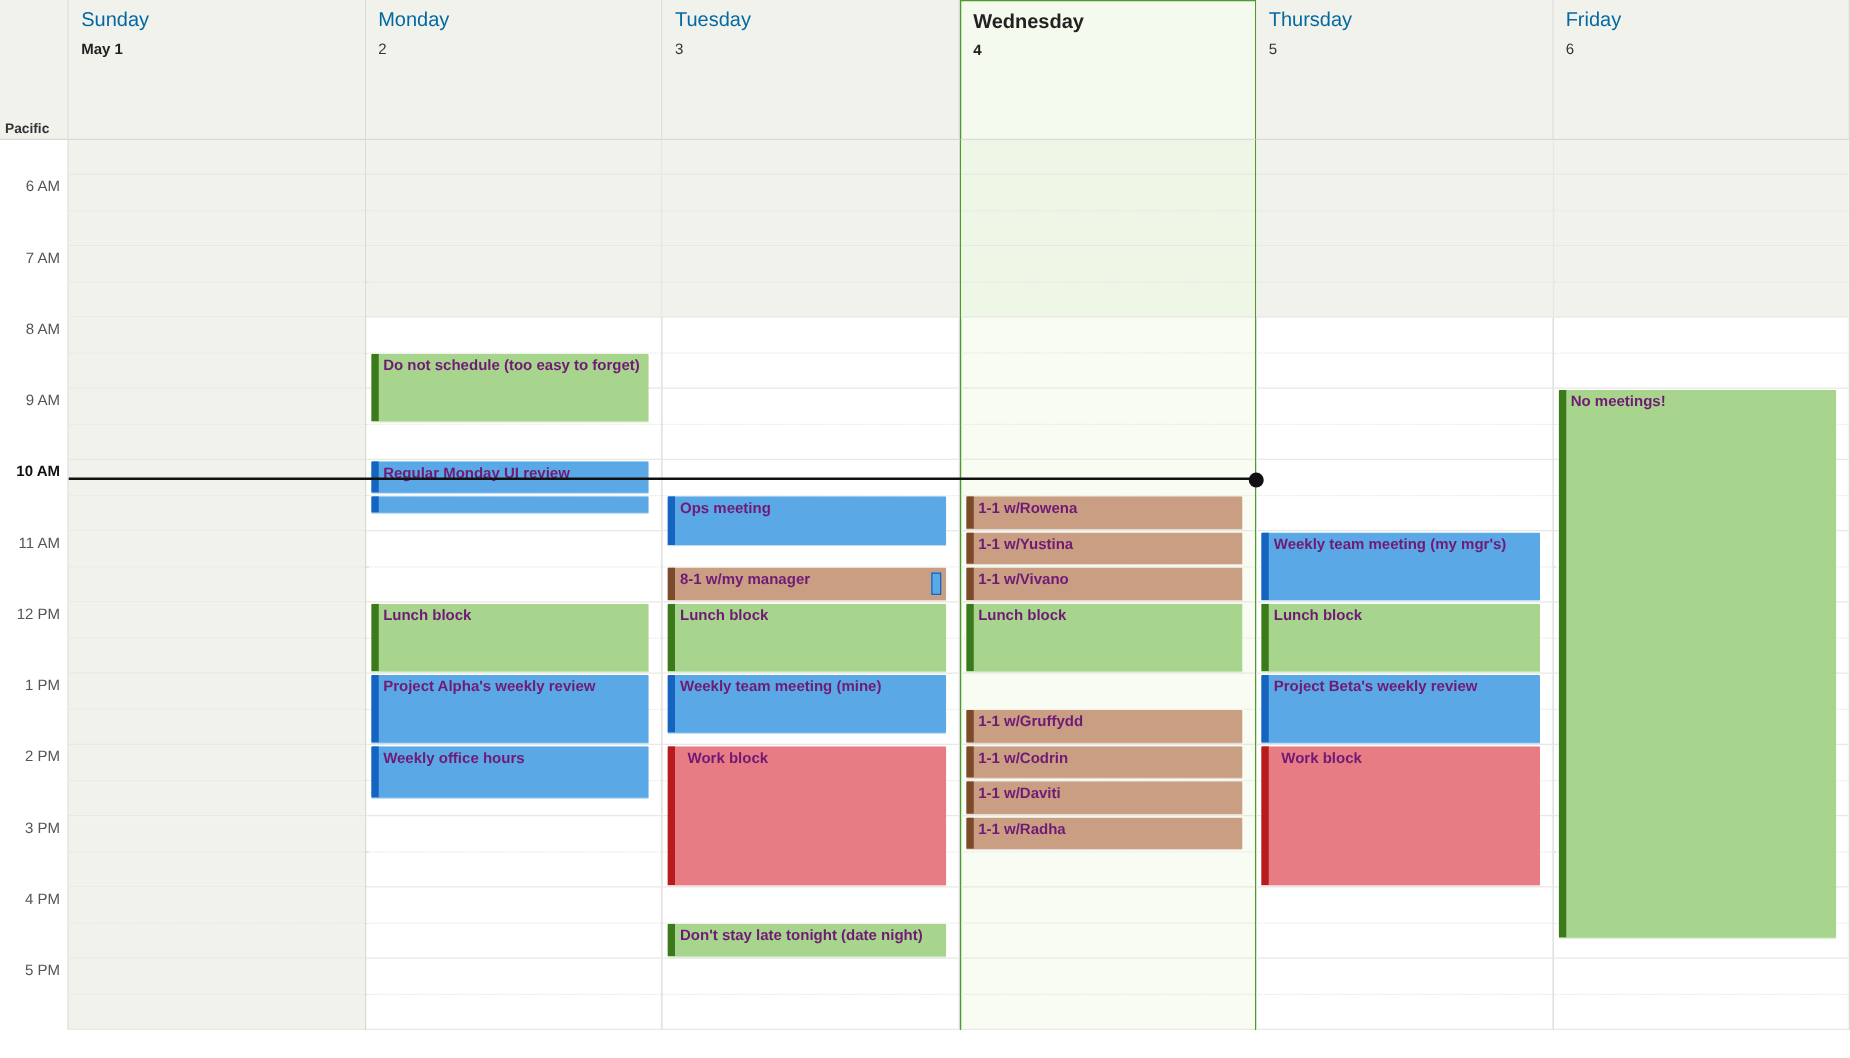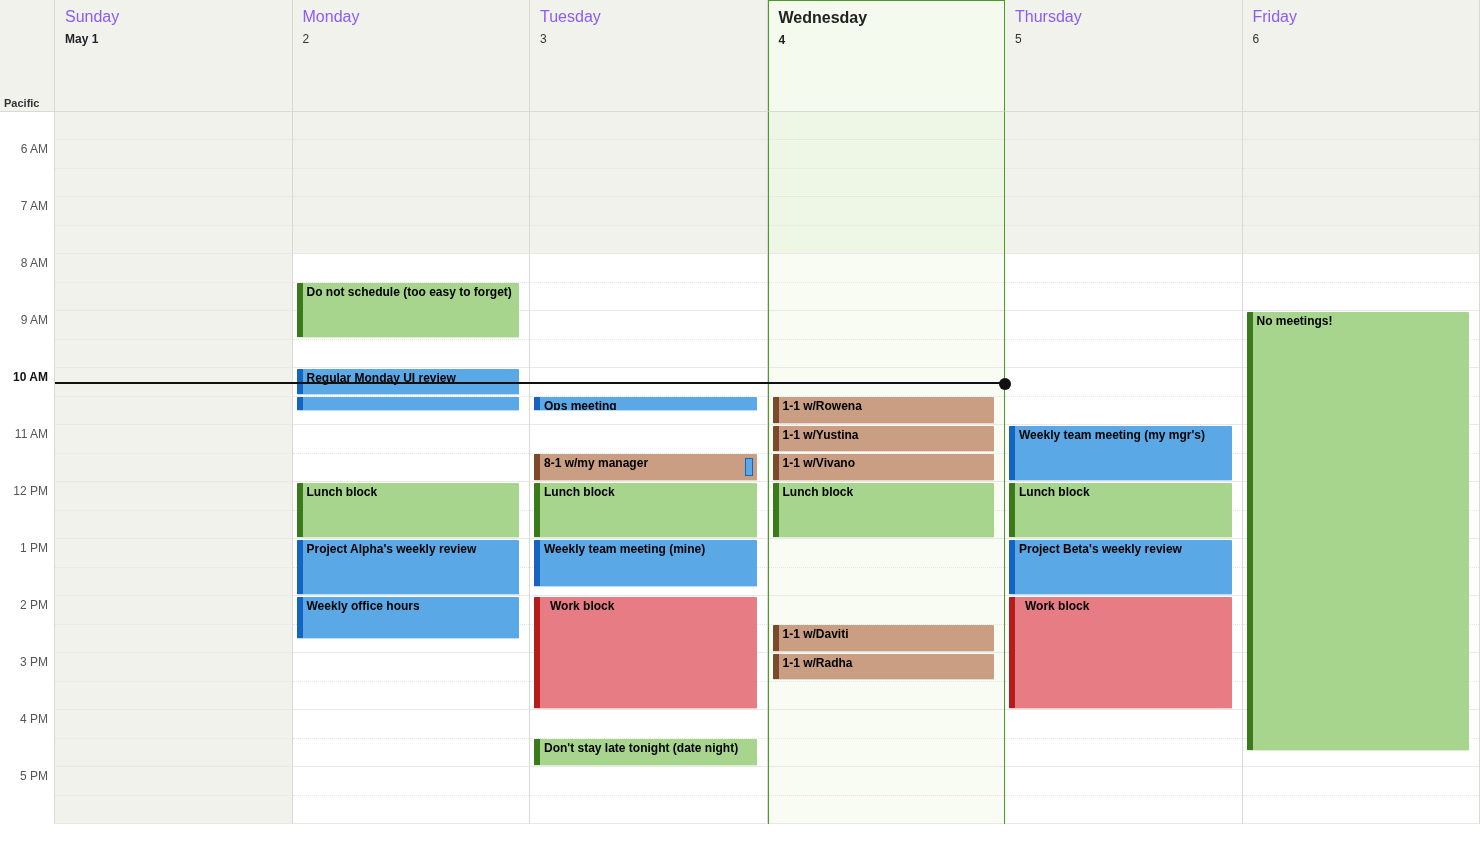--- a/index.html
+++ b/index.html
@@ -37,21 +37,21 @@
     left: 4px;
     font-size: 11px;
     font-weight: 600;
     color: #333;
     white-space: nowrap;
     overflow: hidden;
     width: 48px;
   }
   .day-name {
     font-size: 16px;
-    color: #8b5cf6;
+    color: #0369a1;
     font-weight: 400;
   }
   .day-date {
     font-size: 12px;
     color: #333;
     font-weight: 400;
     margin-top: 6px;
   }
   .header-cell.today {
     background: #f4faed;
@@ -130,21 +130,21 @@
 
   
   .event {
     position: absolute;
     left: 4px;
     right: 10px;
     border-radius: 1px;
     padding: 2px 4px 2px 10px;
     font-size: 12px;
     font-weight: 600;
-    color: #000000;
+    color: #701a75;
     overflow: hidden;
     white-space: nowrap;
     text-overflow: ellipsis;
     cursor: pointer;
     border-bottom: 1px solid rgba(255,255,255,0.6);
   }
   .event .stripe {
     position: absolute;
     left: 0; top: 0; bottom: 0;
     width: 6px;
@@ -280,21 +280,21 @@
         <div class="hour-slot"></div>
         <div class="hour-slot"></div>
         <div class="hour-slot"></div>
         <div class="hour-slot"></div>
         <div class="hour-slot"></div>
         <div class="hour-slot"></div>
         <div class="hour-slot"></div>
         <div class="hour-slot"></div>
         <div class="hour-slot"></div>
         <div class="hour-slot"></div>
-        <div class="event blue" style="top: 285px; height: 14px;"><div class="stripe"></div><span>Ops meeting</span></div>
+        <div class="event blue" style="top: 285px; height: 40px;"><div class="stripe"></div><span>Ops meeting</span></div>
         <div class="event brown has-marker" style="top: 342px; height: 26.5px;"><div class="stripe"></div><span>8-1 w/my manager</span></div>
         <div class="event green" style="top: 370.5px; height: 55px;"><div class="stripe"></div><span>Lunch block</span></div>
         <div class="event blue" style="top: 427.5px; height: 47px;"><div class="stripe"></div><span>Weekly team meeting (mine)</span></div>
         <div class="event red" style="top: 484.5px; height: 112px;"><div class="stripe"></div><span>Work block</span></div>
         <div class="event green" style="top: 627px; height: 26.5px;"><div class="stripe"></div><span>Don't stay late tonight (date night)</span></div>
       </div>
       <div class="day-col today">
         <div class="half-spacer"></div>
         <div class="hour-slot nonwork"></div>
         <div class="hour-slot nonwork"></div>
@@ -305,20 +305,22 @@
         <div class="hour-slot"></div>
         <div class="hour-slot"></div>
         <div class="hour-slot"></div>
         <div class="hour-slot"></div>
         <div class="hour-slot"></div>
         <div class="hour-slot"></div>
         <div class="event brown" style="top: 285px; height: 26.5px;"><div class="stripe"></div><span>1-1 w/Rowena</span></div>
         <div class="event brown" style="top: 313.5px; height: 26.5px;"><div class="stripe"></div><span>1-1 w/Yustina</span></div>
         <div class="event brown" style="top: 342px; height: 26.5px;"><div class="stripe"></div><span>1-1 w/Vivano</span></div>
         <div class="event green" style="top: 370.5px; height: 55px;"><div class="stripe"></div><span>Lunch block</span></div>
+        <div class="event brown" style="top: 456px; height: 26.5px;"><div class="stripe"></div><span>1-1 w/Gruffydd</span></div>
+        <div class="event brown" style="top: 484.5px; height: 26.5px;"><div class="stripe"></div><span>1-1 w/Codrin</span></div>
         <div class="event brown" style="top: 513px; height: 26.5px;"><div class="stripe"></div><span>1-1 w/Daviti</span></div>
         <div class="event brown" style="top: 541.5px; height: 26.5px;"><div class="stripe"></div><span>1-1 w/Radha</span></div>
       </div>
       <div class="day-col">
         <div class="half-spacer"></div>
         <div class="hour-slot nonwork"></div>
         <div class="hour-slot nonwork"></div>
         <div class="hour-slot"></div>
         <div class="hour-slot"></div>
         <div class="hour-slot"></div>

